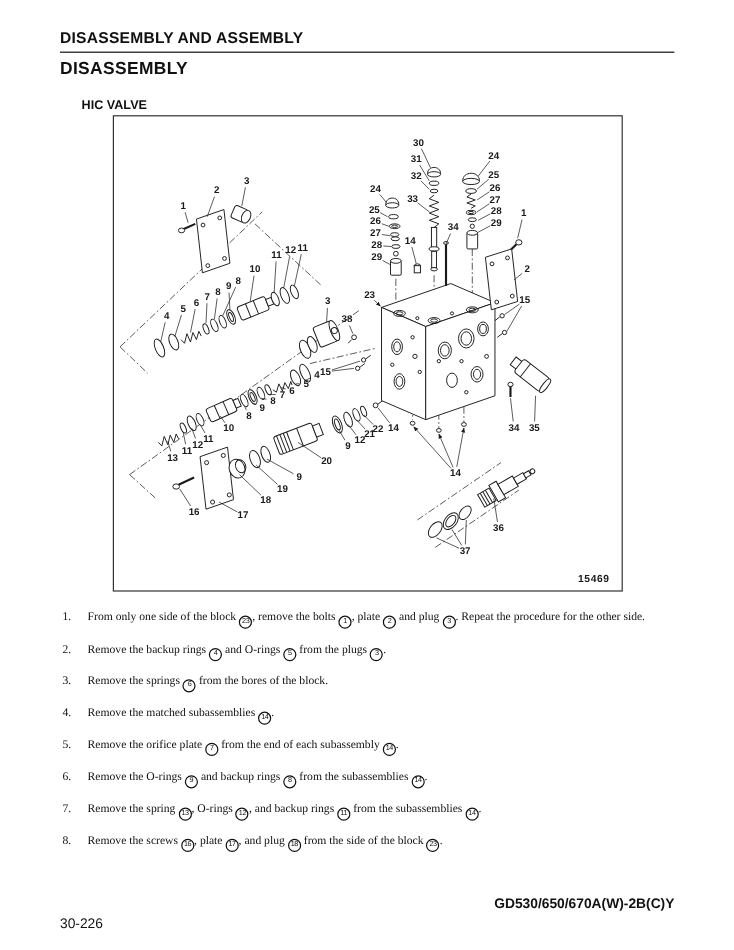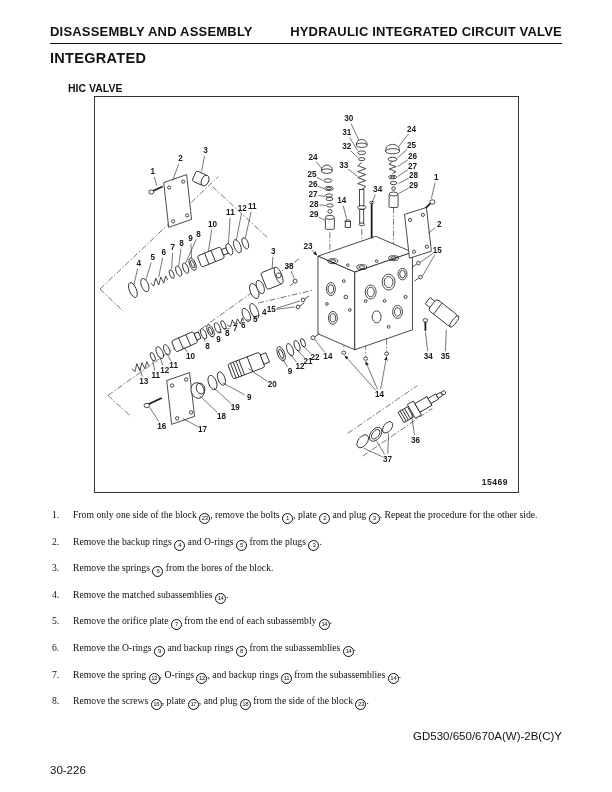--- a/index.html
+++ b/index.html
@@ -26,33 +26,32 @@
   
   .steps{position:absolute;left:52px;top:509px;width:516px;font-family:"Liberation Serif",serif;font-size:9.7px;}
   .step{display:flex;margin-bottom:11.6px;line-height:12px;}
   .step-num{width:21px;flex:0 0 21px;}
   .step-text{flex:1;}
   .circ{display:inline-block;box-sizing:border-box;width:11px;height:11px;border:0.9px solid #111;
         border-radius:50%;font-family:"Liberation Sans",sans-serif;font-size:6px;line-height:9.4px;
         text-align:center;vertical-align:-2px;letter-spacing:-0.4px;}
   
   .footer-left{position:absolute;left:50px;top:764px;font-size:11.5px;}
-  .footer-right{position:absolute;right:50px;top:730px;font-size:11.5px;font-weight:normal;margin-left:47px;}
+  .footer-right{position:absolute;right:50px;top:748px;font-size:11.5px;font-weight:bold;margin-left:47px;}
 </style>
 </head>
 <body>
 
 <div class="page">
 
   <div class="hdr">
     <span>DISASSEMBLY AND ASSEMBLY</span>
-    <span>HYDRAULIC INTEGRATED CIRCUIT VALVE</span>
   </div>
 
-  <div class="title">INTEGRATED</div>
+  <div class="title">DISASSEMBLY</div>
   <div class="subtitle">HIC VALVE</div>
 
   <div class="figure">
     <svg viewBox="94 96 425 397" xmlns="http://www.w3.org/2000/svg">
       <defs>
         <marker id="arr" viewBox="0 0 10 10" refX="9" refY="5" markerWidth="7" markerHeight="7" orient="auto">
           <path d="M0,1 L10,5 L0,9 Z" fill="#1a1a1a"></path>
         </marker>
       </defs>
 

